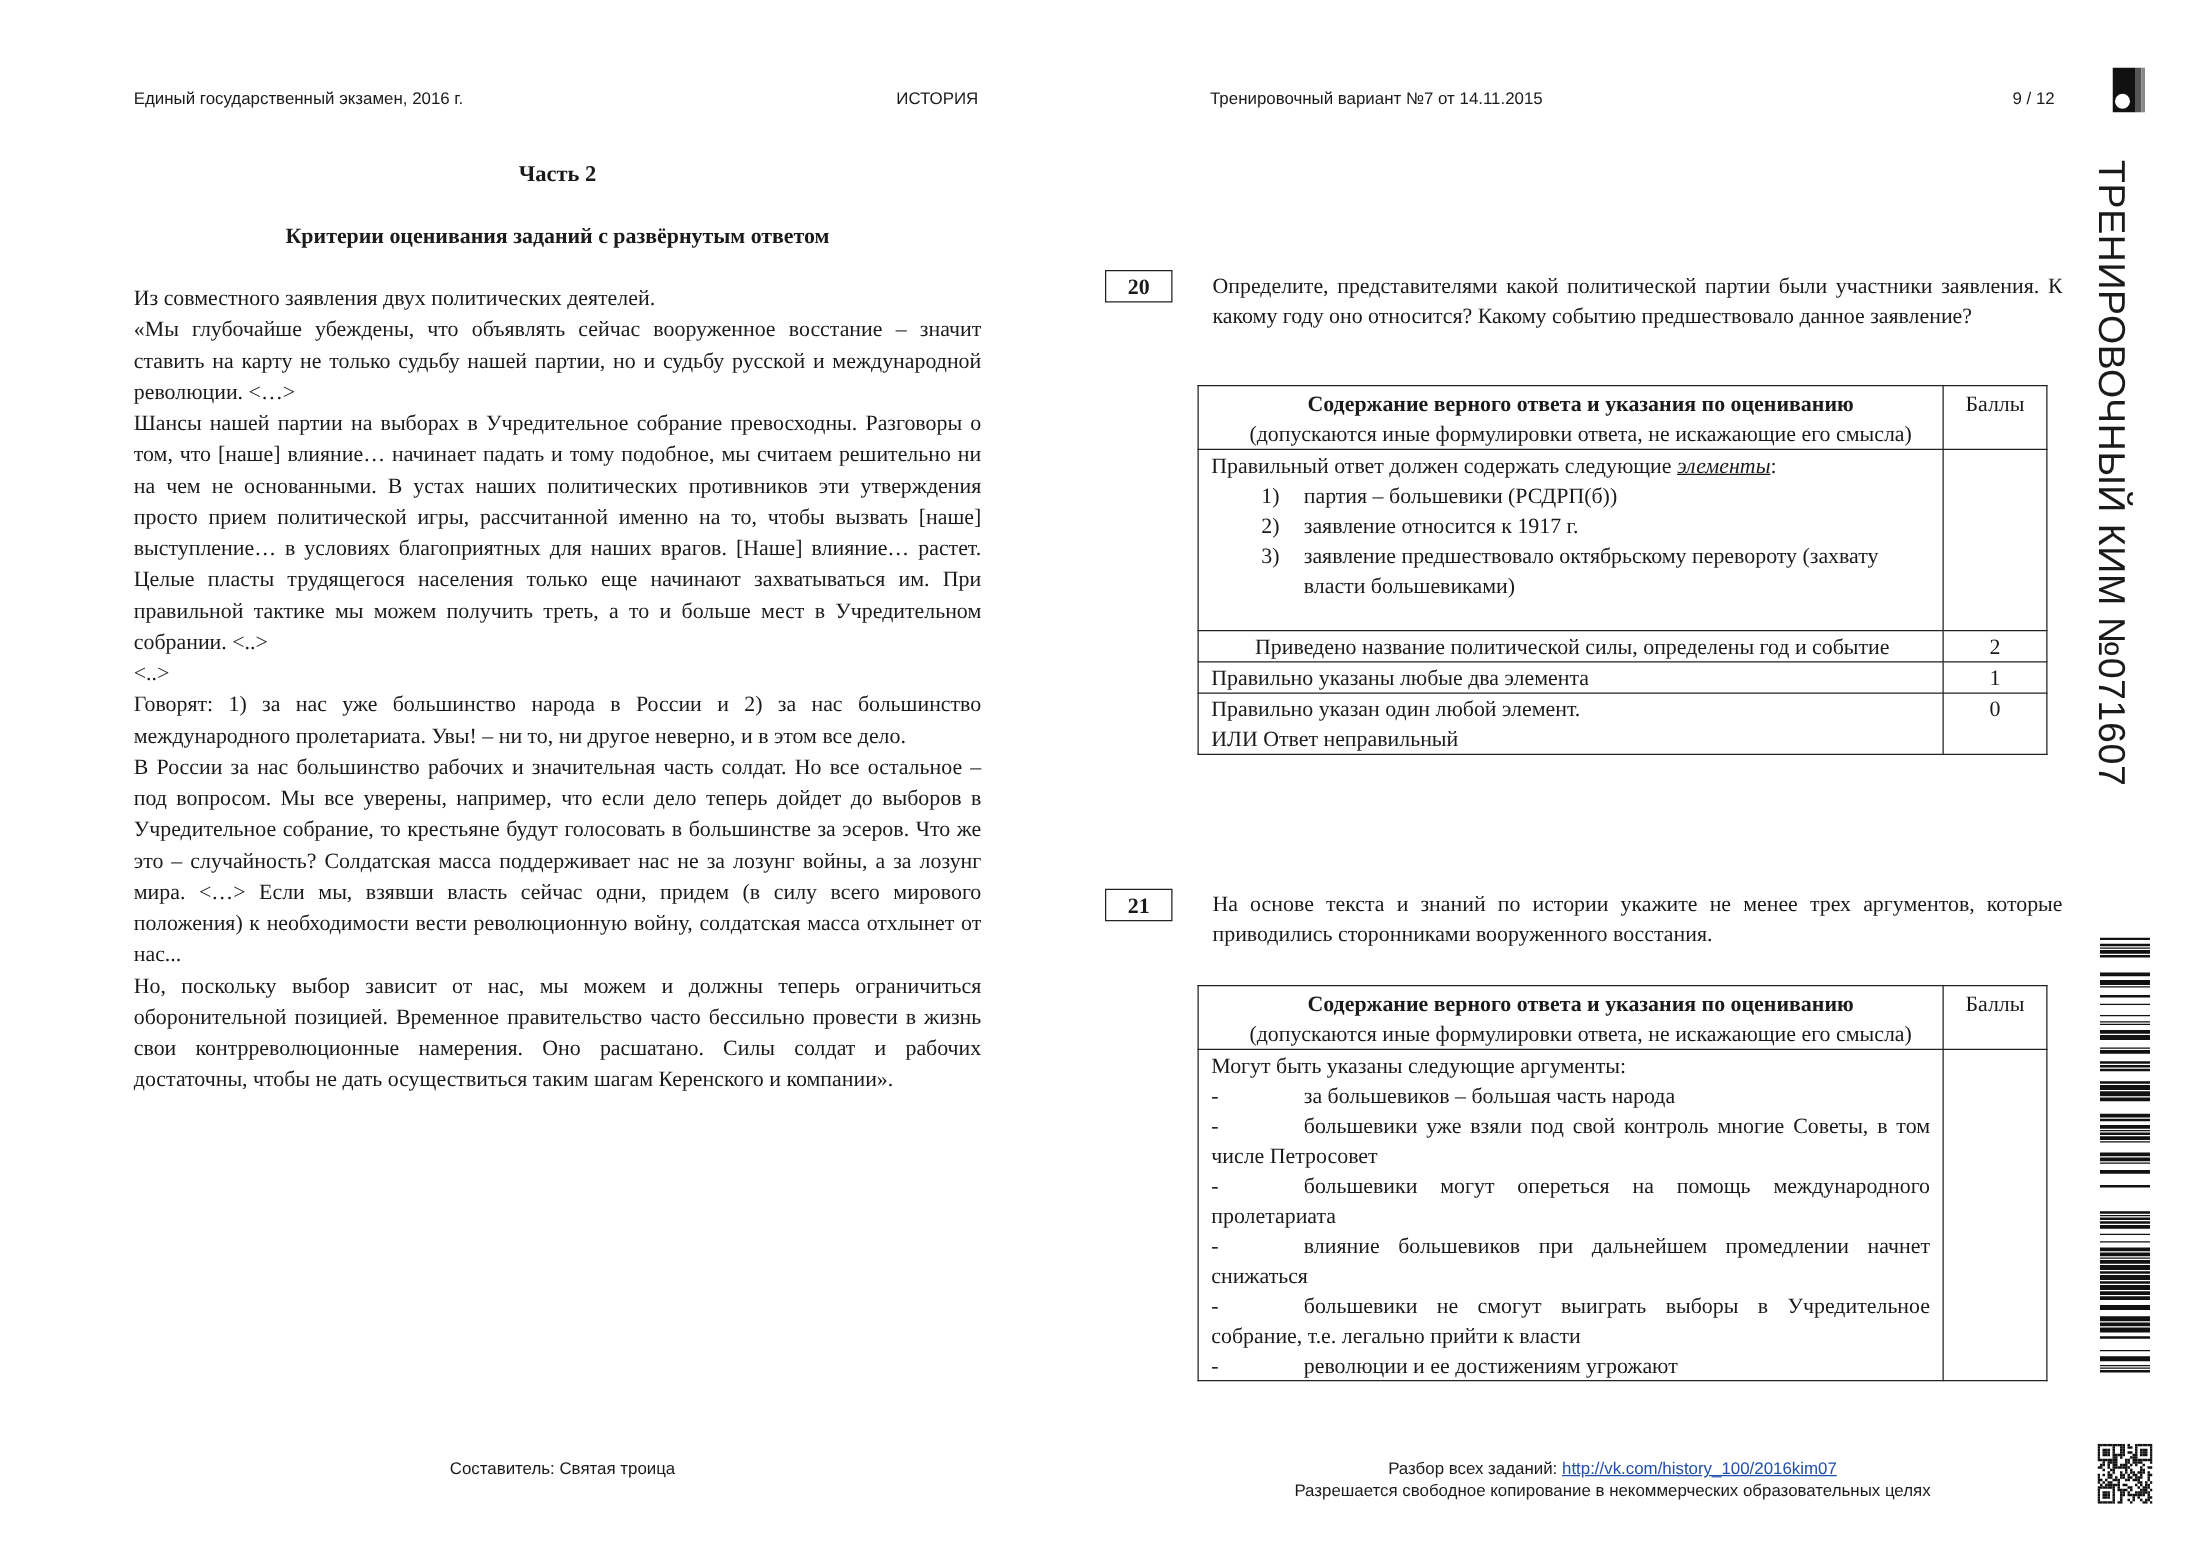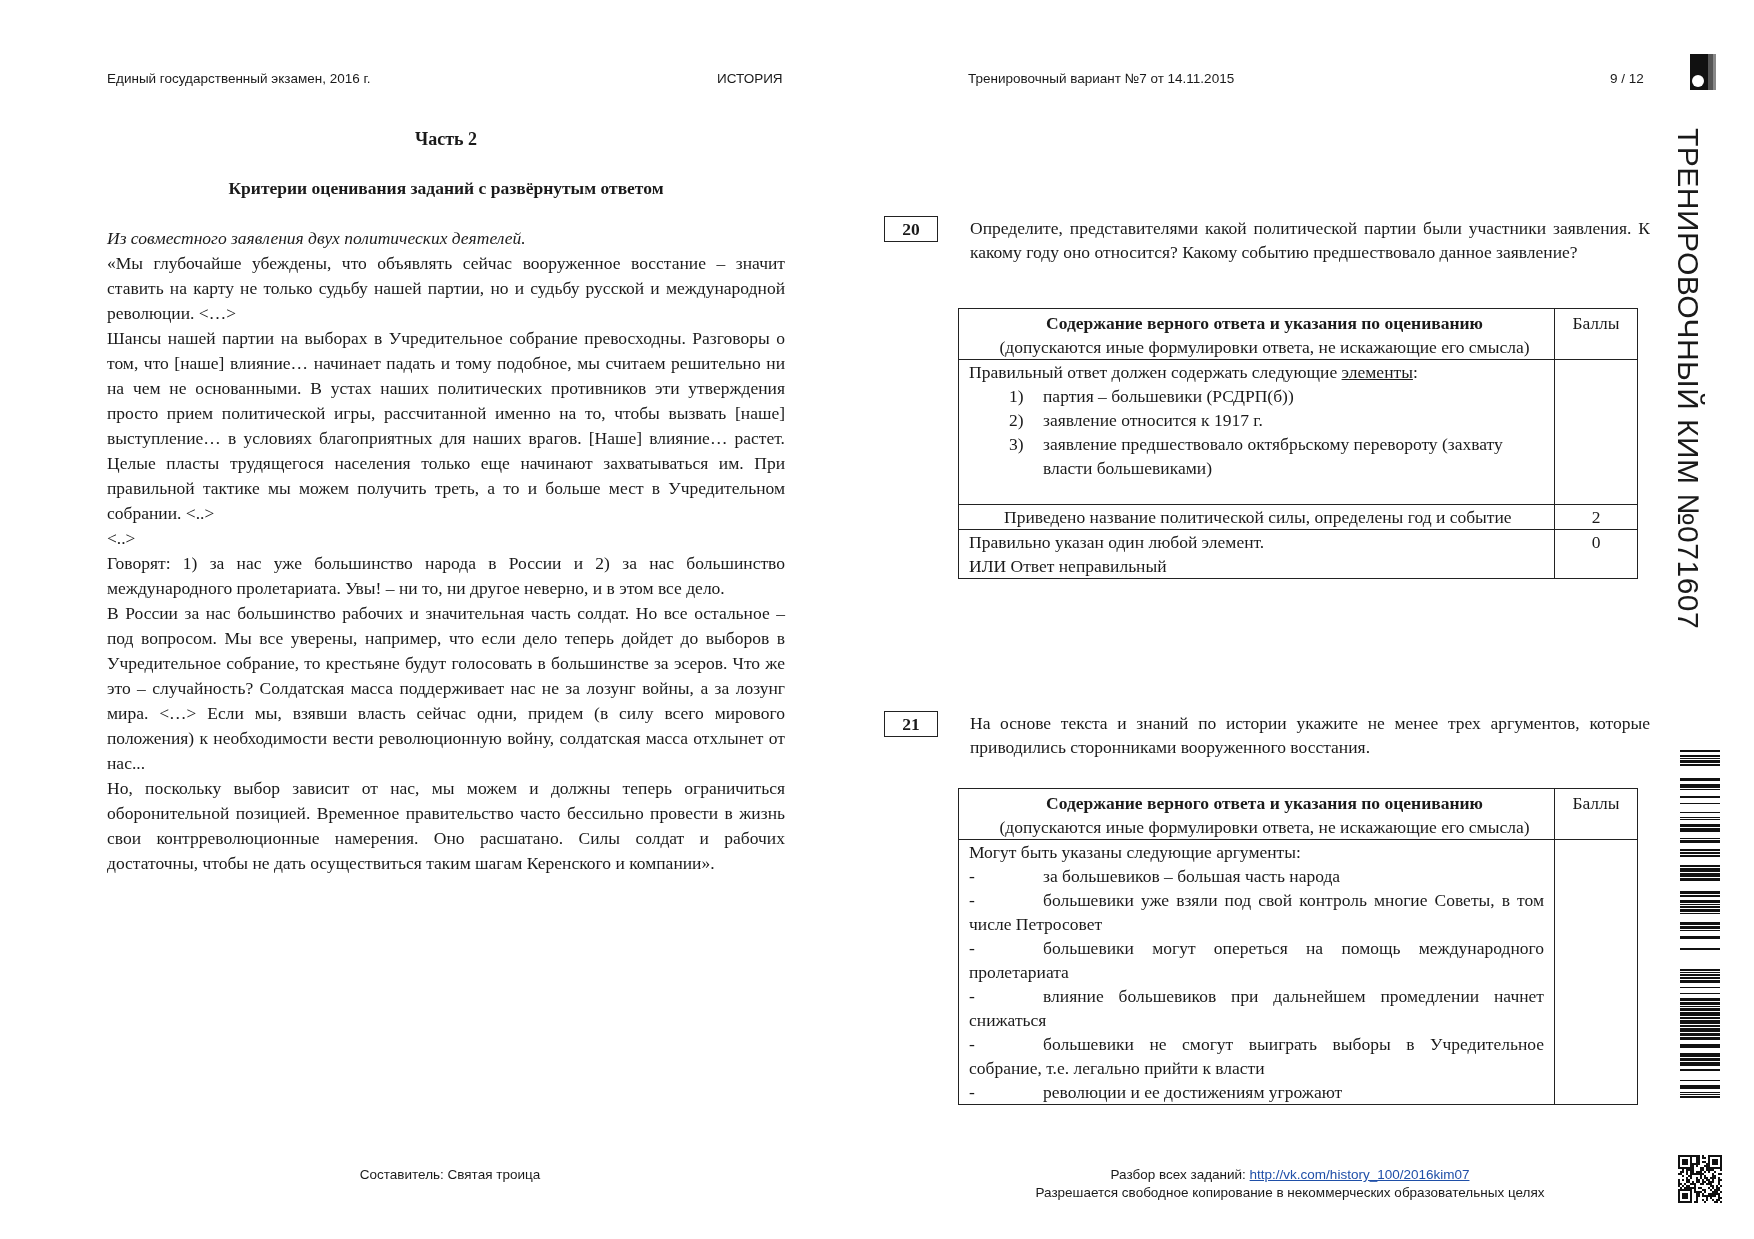--- a/index.html
+++ b/index.html
@@ -6,35 +6,35 @@
   body { width:1754px; height:1239px; position:relative; overflow:hidden; color:#1a1a1a; }
   .sans { font-family: "Liberation Sans", sans-serif; }
   .serif { font-family: "Liberation Serif", serif; }
   .abs { position:absolute; }
 
   .hdr { font-size:13.5px; top:71px; }
   .part-title { left:0; width:892px; text-align:center; top:129px; font-size:18px; font-weight:bold; }
   .crit-title { left:0; width:892px; text-align:center; top:178px; font-size:17.5px; font-weight:bold; }
 
   .source { left:107px; width:678px; top:226px; font-size:17.5px; line-height:25px; }
-  .source .intro { font-style:italic; }
+  .source .intro { }
   .source p { margin:0; text-align:justify; text-align-last:left; }
 
   .task-num { width:52px; height:24px; border:1.5px solid #222; text-align:center; font-weight:bold; font-size:17.5px; line-height:24px; }
   .task-text { font-size:17.5px; line-height:24px; text-align:justify; }
 
   table.crit { border-collapse:collapse; font-size:17.5px; line-height:24px; }
   table.crit td { border:1.5px solid #222; vertical-align:top; padding:0 10px; }
   table.crit td.pts { text-align:center; width:82px; padding:0; }
   table.crit th { border:1.5px solid #222; font-weight:normal; padding:2px 10px 0 26px; vertical-align:top; }
   .th-main { font-weight:bold; }
   .el-list { margin:0; padding:0 0 0 40px; list-style:none; }
   .el-list li { position:relative; padding-left:34px; }
   .el-list li .n { position:absolute; left:0; }
-  .underline { text-decoration:underline; }
+  .underline { text-decoration:underline;font-style:italic; }
   .maxrow { text-align:right; font-style:italic; }
 
   .footer { font-size:13.5px; line-height:18px; text-align:center; }
   .footer a { color:#1f4fa8; text-decoration:underline; }
 
   .side-text { left:1665px; top:128px; width:40px; height:600px; }
   .side-text span { position:absolute; left:40px; top:0; transform-origin:0 0; transform:rotate(90deg); white-space:nowrap; font-size:30px; letter-spacing:0.5px; }
 </style>
 </head>
 <body>
@@ -85,20 +85,24 @@
         <li><span class="n">1)</span><span>партия – большевики (РСДРП(б))</span></li>
         <li><span class="n">2)</span><span>заявление относится к 1917 г.</span></li>
         <li><span class="n">3)</span><span>заявление предшествовало октябрьскому перевороту (захвату власти большевиками)</span></li>
       </ul>
     </td>
     <td class="pts"></td>
   </tr>
   <tr>
     <td style="text-align:justify;padding-left:45px;">Приведено название политической силы, определены год и событие</td>
     <td class="pts">2</td>
+  </tr>
+  <tr>
+    <td>Правильно указаны любые два элемента</td>
+    <td class="pts">1</td>
   </tr>
   <tr>
     <td style="white-space:pre-line;">Правильно указан один любой элемент.
 ИЛИ Ответ неправильный</td>
     <td class="pts">0</td>
   </tr>
 </tbody>
   </table>
 
 <div class="abs serif task-num" style="left:884px;top:711px;">21</div>

